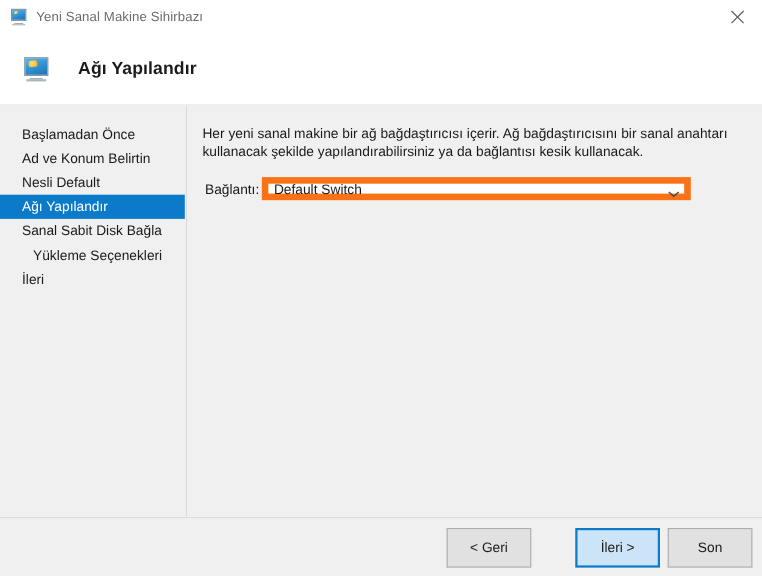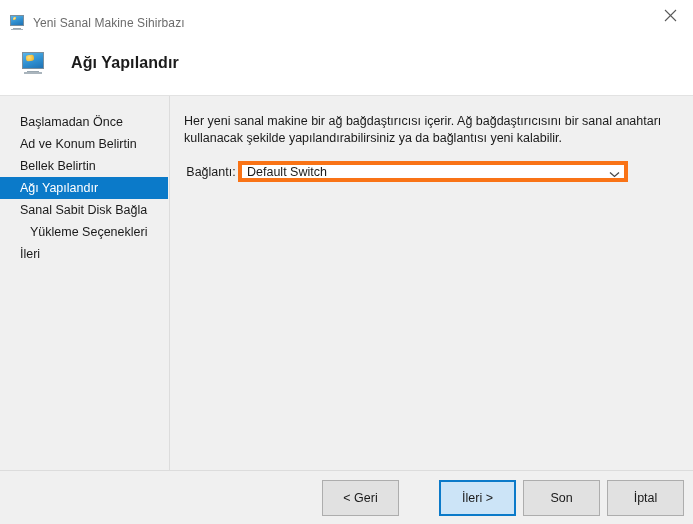--- a/index.html
+++ b/index.html
@@ -24,21 +24,21 @@
     flex-direction: column;
   }
 
   
   .titlebar {
     position: relative;
     height: 30px;
     background: #ffffff;
     flex: 0 0 30px;
     display: flex;
-    align-items: flex-end;
+    align-items: center;
   }
   .titlebar-icon {
     width: 16px;
     height: 16px;
     margin-left: 9px;
     margin-right: 8px;
     position: relative;
     flex: 0 0 16px;
   }
   .titlebar-text {
@@ -191,21 +191,21 @@
     font-size: 12.5px;
     color: #1a1a1a;
     width: 54px;
     flex: 0 0 54px;
   }
   .combo {
     position: relative;
     width: 390px;
     height: 21px;
     background: #ffffff;
-    border: 4px solid #f97316;
+    border: 6px solid #f97316;
     box-sizing: border-box;
     display: flex;
     align-items: center;
   }
   .combo-value {
     font-size: 12.5px;
     color: #1a1a1a;
     padding-left: 5px;
     white-space: nowrap;
     overflow: hidden;
@@ -289,45 +289,44 @@
       </div>
     </div>
     <div class="header-title">Ağı Yapılandır</div>
   </div>
 
   <div class="body-area">
 
     <div class="sidebar">
       <div class="nav-item">Başlamadan Önce</div>
       <div class="nav-item">Ad ve Konum Belirtin</div>
-      <div class="nav-item">Bellek Belirtin</div>
+      <div class="nav-item">Nesli Default</div>
       <div class="nav-item selected">Ağı Yapılandır</div>
       <div class="nav-item">Sanal Sabit Disk Bağla</div>
       <div class="nav-item sub">Yükleme Seçenekleri</div>
       <div class="nav-item">İleri</div>
     </div>
 
     <div class="content">
-      <p class="desc">Her yeni sanal makine bir ağ bağdaştırıcısı içerir. Ağ bağdaştırıcısını bir sanal anahtarı kullanacak şekilde yapılandırabilirsiniz ya da bağlantısı yeni kalabilir.</p>
+      <p class="desc">Her yeni sanal makine bir ağ bağdaştırıcısı içerir. Ağ bağdaştırıcısını bir sanal anahtarı kullanacak şekilde yapılandırabilirsiniz ya da bağlantısı kesik kullanacak.</p>
 
       <div class="field-row">
         <div class="field-label">Bağlantı:</div>
         <div class="combo">
           <div class="combo-value">Default Switch</div>
           <div class="combo-arrow">
             <svg width="11" height="7" viewBox="0 0 11 7" aria-hidden="true">
               <polyline points="1,1.5 5.5,5.5 10,1.5" fill="none" stroke="#4a4a4a" stroke-width="1.3"></polyline>
             </svg>
           </div>
         </div>
       </div>
     </div>
 
   </div>
 
   <div class="footer">
     <button class="btn">&lt; Geri</button>
     <button class="btn focused">İleri &gt;</button>
     <button class="btn">Son</button>
-    <button class="btn">İptal</button>
   </div>
 
 </div>
 
 </body></html>

